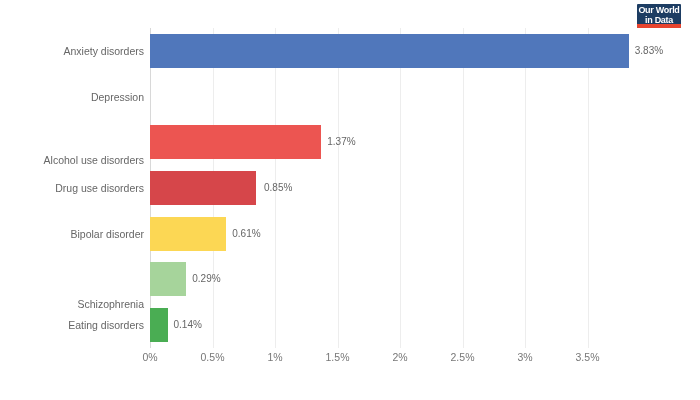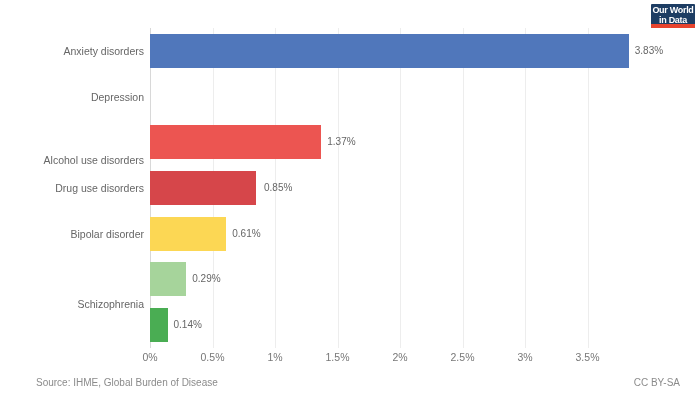--- a/index.html
+++ b/index.html
@@ -20,21 +20,21 @@
     position: absolute;
     inset: 0;
     width: 700px;
     height: 400px;
   }
 
   
   #owid-logo {
     position: absolute;
     top: 4px;
-    right: 5px;
+    right: 19px;
     width: 44px;
     height: 24px;
     background: #1d3d63;
     border-radius: 1px;
     overflow: hidden;
     box-sizing: border-box;
     display: flex;
     flex-direction: column;
     justify-content: flex-start;
     align-items: center;
@@ -172,20 +172,21 @@
     <span class="logo-bar"></span>
   </div>
 
   <div id="y-labels">
       <div class="cat-label" style="top: 63.5714px;">Depression</div>
       <div class="cat-label" style="top: 17.8571px;">Anxiety disorders</div>
       <div class="cat-label" style="top: 127px;">Alcohol use disorders</div>
       <div class="cat-label" style="top: 155px;">Drug use disorders</div>
       <div class="cat-label" style="top: 200.714px;">Bipolar disorder</div>
       <div class="cat-label" style="top: 246.429px; margin-top: 25px;">Schizophrenia</div>
+      <div class="cat-label" style="top: 292.143px;">Eating disorders</div>
     </div>
 
   <div id="plot">
       <div class="gridline zero" style="left: 0px;"></div>
       <div class="gridline" style="left: 62.5px;"></div>
       <div class="gridline" style="left: 125px;"></div>
       <div class="gridline" style="left: 187.5px;"></div>
       <div class="gridline" style="left: 250px;"></div>
       <div class="gridline" style="left: 312.5px;"></div>
       <div class="gridline" style="left: 375px;"></div>
@@ -220,18 +221,14 @@
       <div class="xtick" style="left: 0px;">0%</div>
       <div class="xtick" style="left: 62.5px;">0.5%</div>
       <div class="xtick" style="left: 125px;">1%</div>
       <div class="xtick" style="left: 187.5px;">1.5%</div>
       <div class="xtick" style="left: 250px;">2%</div>
       <div class="xtick" style="left: 312.5px;">2.5%</div>
       <div class="xtick" style="left: 375px;">3%</div>
       <div class="xtick" style="left: 437.5px;">3.5%</div>
     </div>
 
-  <div id="footer">
-    <div id="source-note">Source: IHME, Global Burden of Disease</div>
-    <div id="license-note">CC BY-SA</div>
-  </div>
 
 </div>
 
 </body></html>

